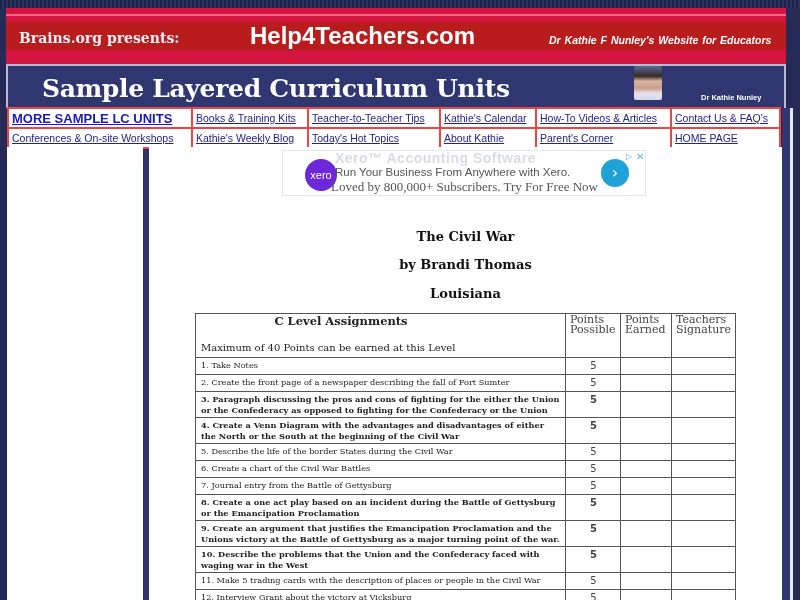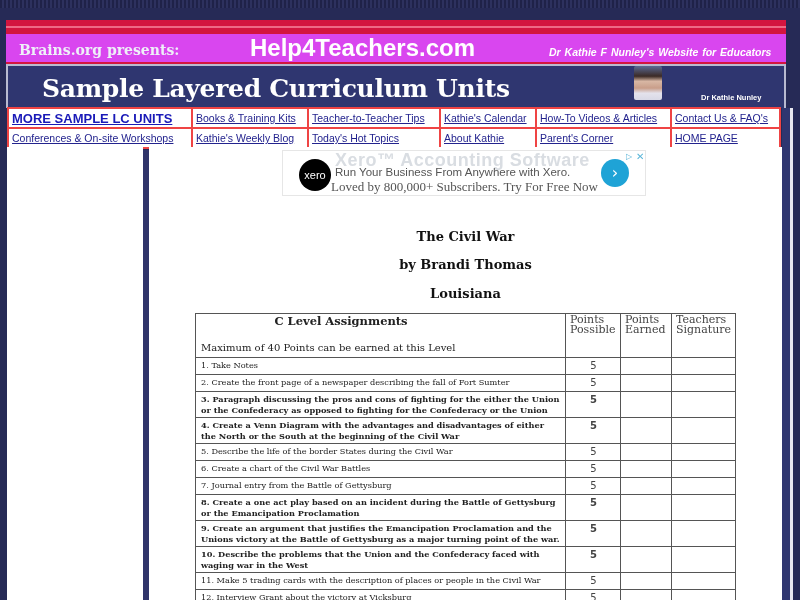--- a/index.html
+++ b/index.html
@@ -3,21 +3,21 @@
 <meta charset="utf-8">
 <style>
   * { box-sizing: border-box; margin: 0; padding: 0; }
   html, body { width: 800px; height: 600px; overflow: hidden; }
   body { background: #262a56; font-family: "DejaVu Serif", serif; position: relative; }
 
   
   .top-strip { position: absolute; left: 0; top: 0; width: 800px; height: 8px; background: repeating-linear-gradient(90deg, #1f2248 0 2px, #2d315e 2px 4px); }
 
   
-  .banner { position: absolute; left: 6px; top: 20px; width: 780px; height: 48px; background: #d946ef; }
+  .banner { position: absolute; left: 6px; top: 8px; width: 780px; height: 48px; background: #b91c1c; }
   .banner .red-top { position: absolute; left: 0; top: 0; width: 100%; height: 14px; background: #d3153f; }
   .banner .red-top::after { content: ""; position: absolute; left: 0; top: 6px; width: 100%; height: 2px; background: #ee6a86; }
   .banner .red-bot { position: absolute; left: 0; top: 42px; width: 100%; height: 14px; background: #d3153f; }
   .banner .presents { position: absolute; left: 13px; top: 22px; color: #eef0f8; font-family: "DejaVu Serif", serif; font-weight: bold; font-size: 14px; }
   .banner .site { position: absolute; left: 244px; top: 14px; color: #ffffff; font-family: "Liberation Sans", sans-serif; font-weight: bold; font-size: 24px; }
   .banner .tagline { position: absolute; left: 543px; top: 26px; color: #ffffff; font-family: "Liberation Sans", sans-serif; font-weight: bold; font-style: italic; font-size: 10.5px; word-spacing: 1px; }
 
   
   .title-box { position: absolute; left: 6px; top: 64px; width: 780px; height: 44px; background: #2f3670; border-top: 2px solid #b8bad0; border-left: 2px solid #b8bad0; border-right: 2px solid #b8bad0; }
   .title-box .page-title { position: absolute; left: 34px; top: 8px; color: #ffffff; font-family: "DejaVu Serif", serif; font-weight: bold; font-size: 25px; letter-spacing: -0.3px; }
@@ -33,22 +33,22 @@
   
   .left-pane { position: absolute; left: 7px; top: 147px; width: 136px; height: 453px; background: #ffffff; }
   .divider { position: absolute; left: 143px; top: 150px; width: 6px; height: 450px; background: #30346a; }
   .main-pane { position: absolute; left: 149px; top: 147px; width: 633px; height: 453px; background: #ffffff; }
   .right-bar1 { position: absolute; left: 782px; top: 108px; width: 8px; height: 492px; background: #2f3670; }
   .right-white { position: absolute; left: 790px; top: 108px; width: 3px; height: 492px; background: #e8e8f0; }
   .left-bar { position: absolute; left: 0; top: 8px; width: 6px; height: 592px; background: #262a56; }
 
   
   .ad { position: absolute; left: 282px; top: 150px; width: 364px; height: 46px; background: #ffffff; border: 1px solid #e6e6e6; overflow: hidden; }
-  .ad .logo { position: absolute; left: 16px; top: 8px; width: 32px; height: 32px; border-radius: 50%; background: #000000; color: #fff; font-family: "Liberation Sans", sans-serif; font-size: 11px; text-align: center; line-height: 32px; }
-  .ad .headline { position: absolute; left: 52px; top: -1px; color: #d9dde2; font-family: "Liberation Sans", sans-serif; font-weight: bold; font-size: 18px; letter-spacing: 0.5px; white-space: nowrap; }
+  .ad .logo { position: absolute; left: 22px; top: 8px; width: 32px; height: 32px; border-radius: 50%; background: #6d28d9; color: #fff; font-family: "Liberation Sans", sans-serif; font-size: 11px; text-align: center; line-height: 32px; }
+  .ad .headline { position: absolute; left: 52px; top: -1px; color: #d9dde2; font-family: "Liberation Sans", sans-serif; font-weight: bold; font-size: 14px; letter-spacing: 0.5px; white-space: nowrap; }
   .ad .line1 { position: absolute; left: 52px; top: 15px; color: #555; font-family: "Liberation Sans", sans-serif; font-size: 11.5px; white-space: nowrap; }
   .ad .line2 { position: absolute; left: 48px; top: 28px; color: #555; font-family: Liberation Serif, serif; font-size: 13px; white-space: nowrap; }
   .ad .go { position: absolute; left: 318px; top: 8px; width: 28px; height: 28px; border-radius: 50%; background: #1fa3d6; color: #fff; font-family: "DejaVu Sans", sans-serif; font-size: 16px; text-align: center; line-height: 27px; }
   .ad .adchoice { position: absolute; left: 343px; top: 1px; color: #5ab5d8; font-family: "DejaVu Sans", sans-serif; font-size: 8px; }
   .ad .adclose { position: absolute; left: 353px; top: 0px; color: #5ab5d8; font-family: "DejaVu Sans", sans-serif; font-size: 10px; }
 
   
   .h { position: absolute; left: 149px; width: 633px; text-align: center; font-family: "DejaVu Serif", serif; font-weight: bold; font-size: 13px; color: #111; }
 
   

